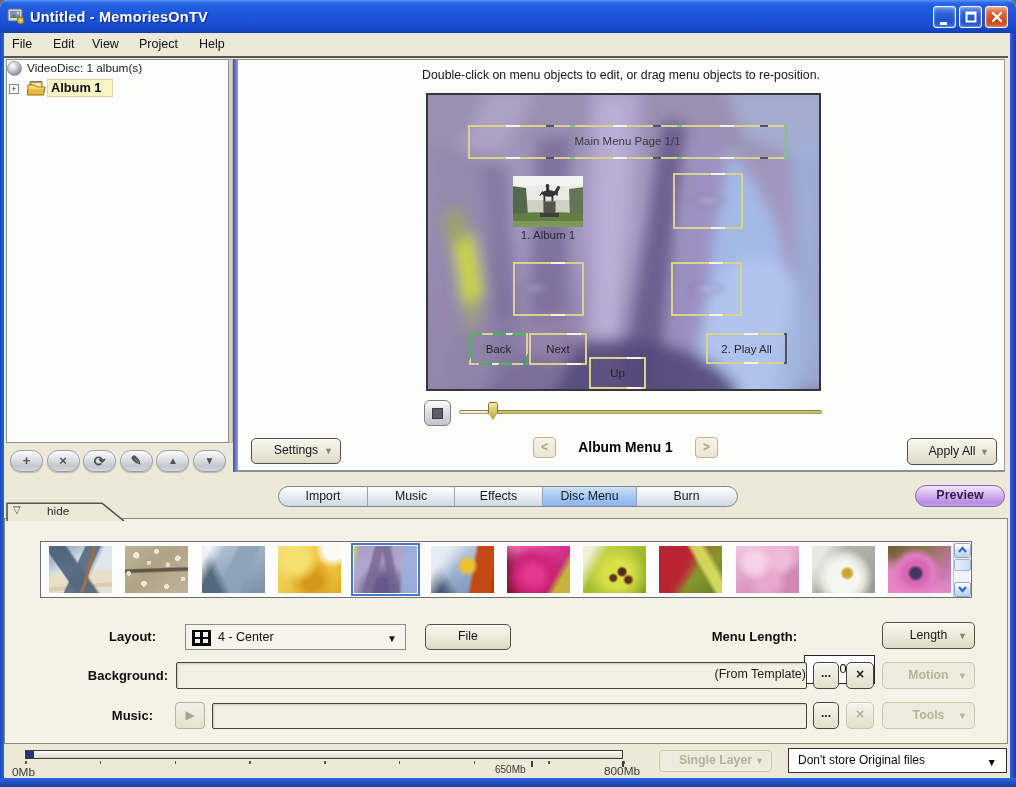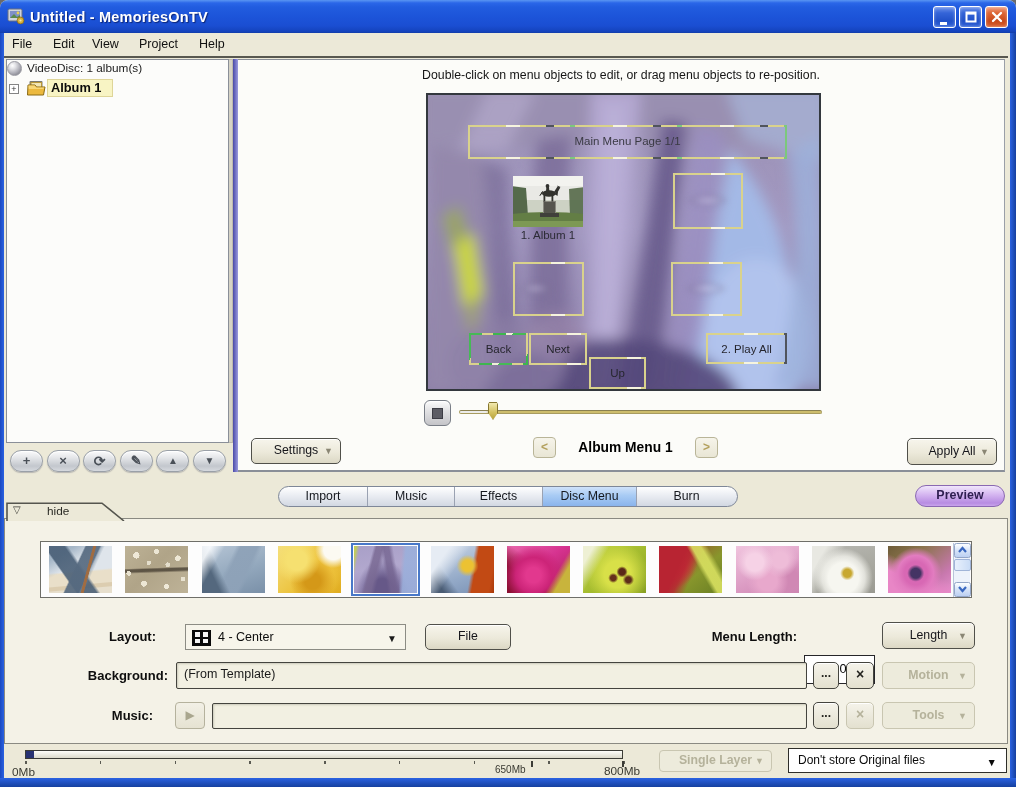--- a/index.html
+++ b/index.html
@@ -210,21 +210,21 @@
   #layout-value{left:32px;top:5px;font-size:12.5px;color:#0c0c0c;}
   #layout-arrow{right:8px;top:8px;font-size:10px;color:#1a1a1a;}
   #reset-btn{left:425px;top:624px;width:86px;height:26px;line-height:23px;}
   #menu-length-label{left:680px;top:629px;width:117px;}
   #menu-length-input{left:804px;top:655px;width:71px;height:29px;background:#fff;border:1.7px solid #26262a;
      font-size:12.8px;color:#0a0a0a;text-align:center;line-height:26px;}
   #length-btn{left:882px;top:622px;width:93px;height:27px;line-height:24px;}
 
   #background-label{left:40px;top:668px;width:128px;}
   .txt-field{position:absolute;background:#F2F0E2;border:1.7px solid #44443e;border-radius:2px;
-     font-size:12.5px;color:#1a1a1a;padding:4px 0 17px 7px;box-shadow:inset 1px 1px 2px rgba(90,90,70,.25);}
+     font-size:12.5px;color:#1a1a1a;padding:4px 0 17px 7px;box-shadow:inset 1px 1px 2px rgba(90,90,70,.25);text-align:right;}
   #background-field{left:176px;top:662px;width:631px;height:27px;}
   .sq-btn{position:absolute;width:26px;height:27px;border:1.8px solid #44443e;border-radius:5px;
      background:linear-gradient(180deg,#f5f3ea,#e3e0cf);text-align:center;color:#22221e;
      box-shadow:inset 0 1px 0 #fff;}
   #bg-browse{left:813px;top:662px;font-size:12px;line-height:20px;font-weight:bold;}
   #bg-clear{left:846px;top:662px;width:28px;font-size:14px;line-height:23px;font-weight:bold;}
   .drop-btn-disabled{position:absolute;width:93px;height:27px;border:1.6px solid #c9c6b1;border-radius:5px;
      background:#EDEBDC;color:#b5b29b;font-size:12.3px;font-weight:bold;text-align:center;line-height:24px;}
   #motion-btn{left:882px;top:662px;}
   #music-label{left:60px;top:708px;width:93px;}

